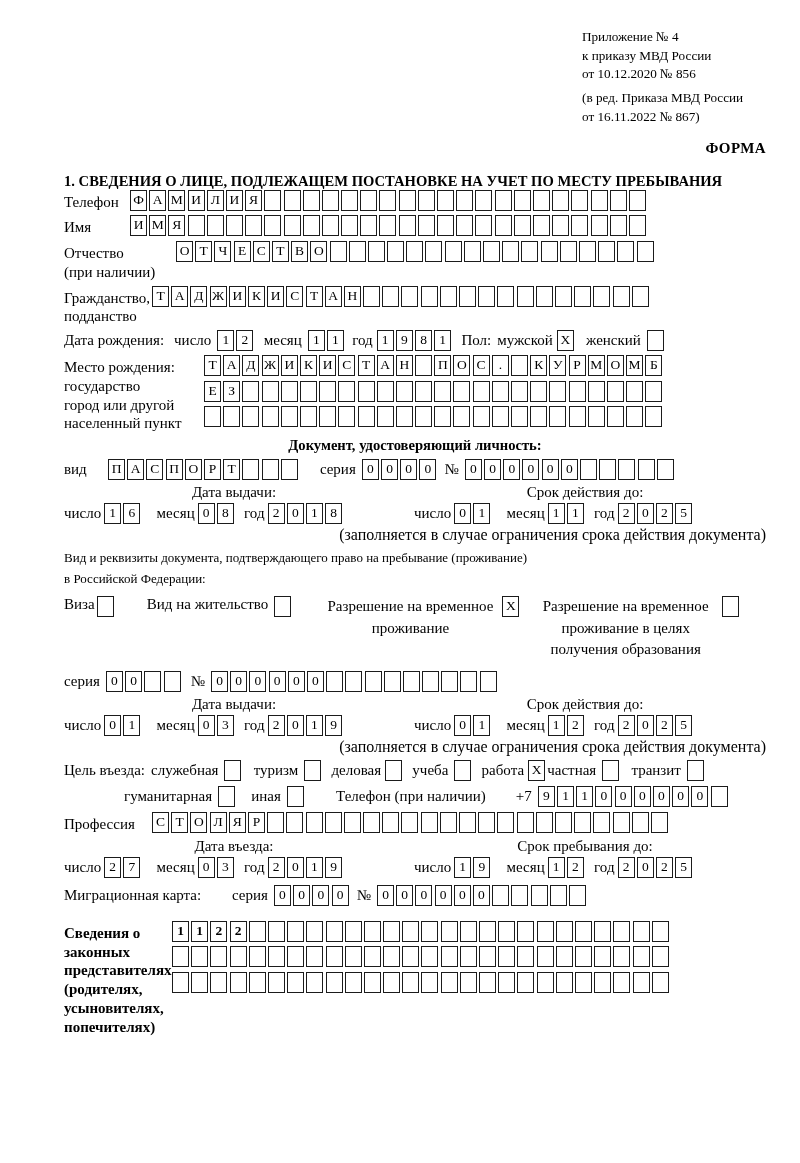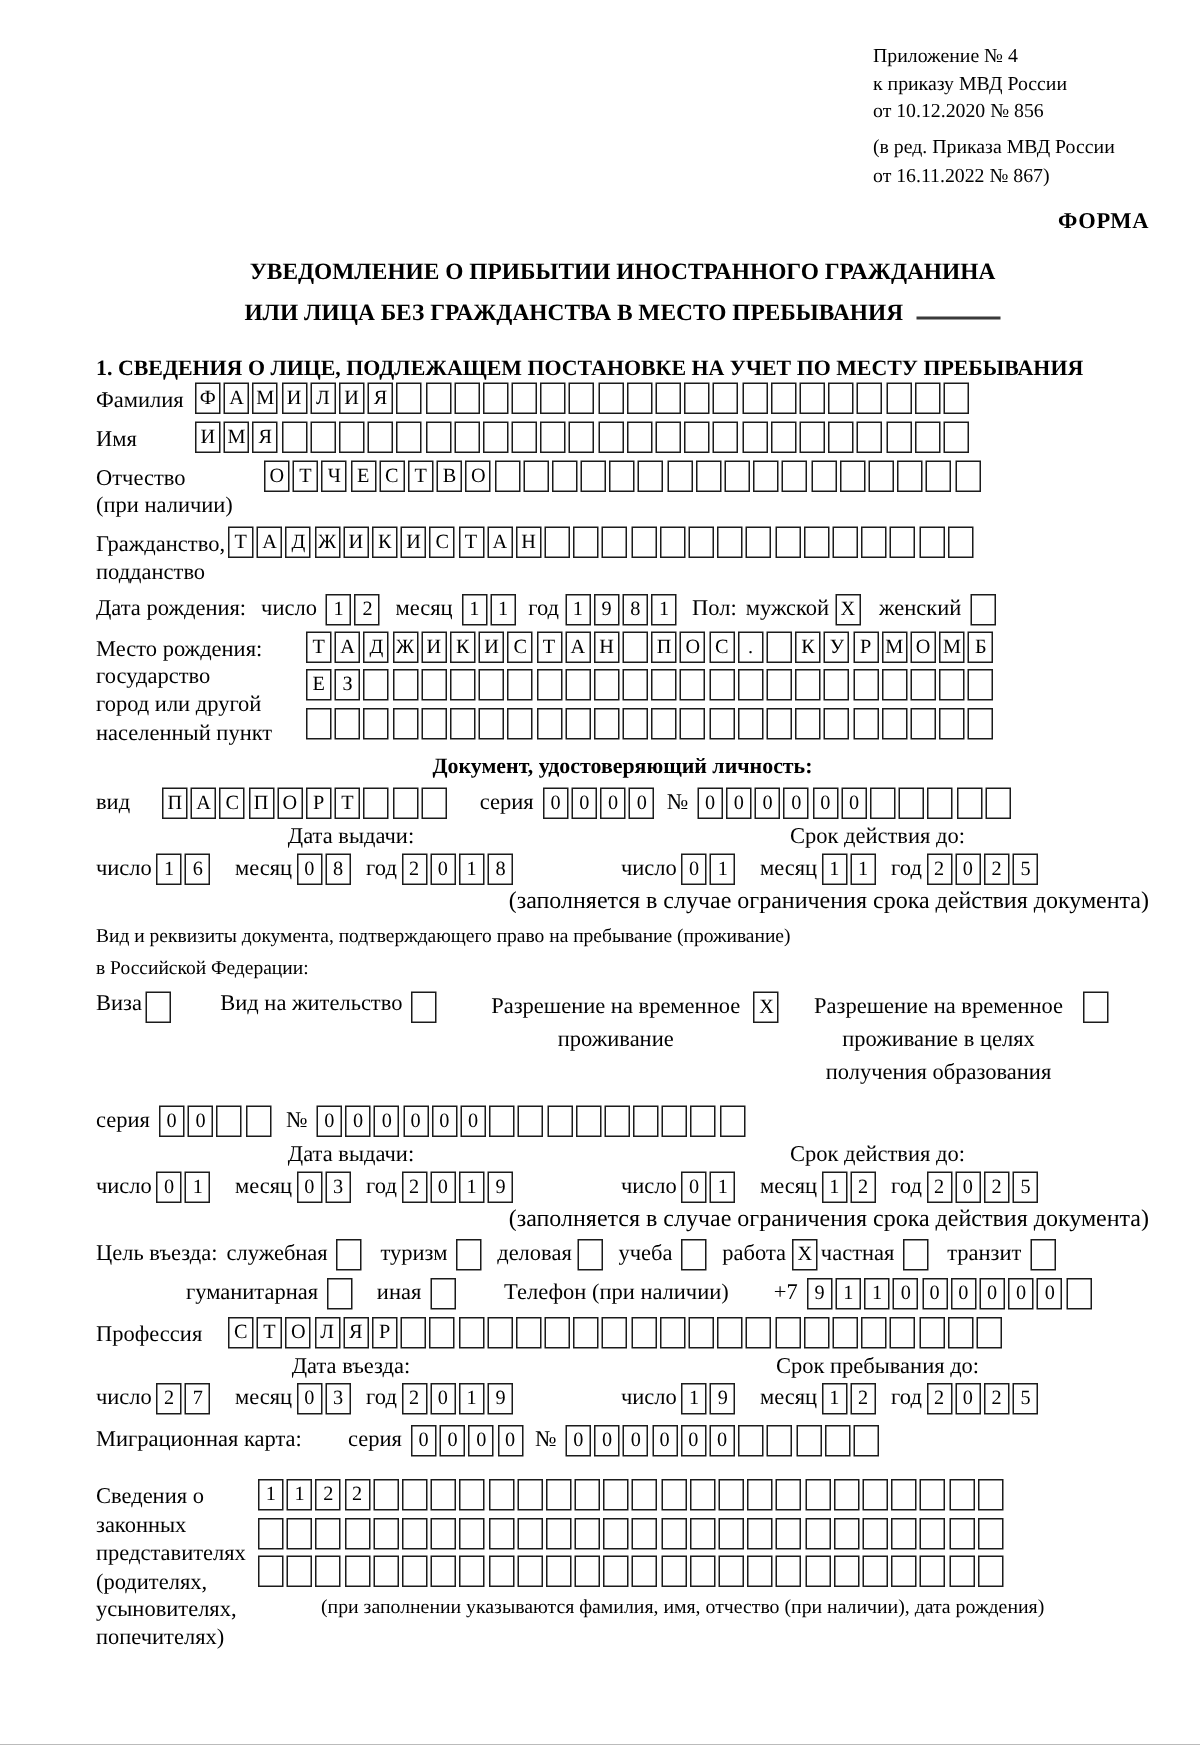--- a/index.html
+++ b/index.html
@@ -45,51 +45,45 @@
 
   .options-row { display:flex; align-items:flex-start; margin-top:6px; margin-bottom:10px; font-size:15px; }
   .opt { display:flex; align-items:flex-start; }
   .opt .cell { flex:none; margin-left:6px; }
   .opt-text { display:inline-block; text-align:center; line-height:1.45; }
   .wt172 { width:172px; } .wt180 { width:180px; }
 
   .purpose-row { display:flex; align-items:center; font-size:15px; margin-bottom:5px; flex-wrap:nowrap; }
   .purpose-row .cell { flex:none; }
 
-  .rep-block { display:flex; align-items:flex-start; margin-top:15px; }
+  .rep-block { display:flex; align-items:flex-start; margin-top:15px;font-weight:bold; }
   .rep-note { font-size:13.2px; margin-left:42px; margin-top:2px; }
 </style>
 </head>
 <body>
 
 <div class="page">
 
   <div class="annex">
     <div>Приложение № 4</div>
     <div>к приказу МВД России</div>
     <div>от 10.12.2020 № 856</div>
     <div class="note">
       <div>(в ред. Приказа МВД России</div>
       <div>от 16.11.2022 № 867)</div>
     </div>
   </div>
 
   <div class="forma">ФОРМА</div>
 
-  <div class="title">
-    <div>УВЕДОМЛЕНИЕ О ПРИБЫТИИ ИНОСТРАННОГО ГРАЖДАНИНА</div>
-    <div>
-      <span>ИЛИ ЛИЦА БЕЗ ГРАЖДАНСТВА В МЕСТО ПРЕБЫВАНИЯ</span><span class="blank-line"></span>
-    </div>
-  </div>
 
   <div class="section-heading">1. СВЕДЕНИЯ О ЛИЦЕ, ПОДЛЕЖАЩЕМ ПОСТАНОВКЕ НА УЧЕТ ПО МЕСТУ ПРЕБЫВАНИЯ</div>
 
   <div class="row">
-    <span class="lbl w66">Фамилия</span>
+    <span class="lbl w66">Телефон</span>
     <span class="cells"><span class="cell">Ф</span><span class="cell">А</span><span class="cell">М</span><span class="cell">И</span><span class="cell">Л</span><span class="cell">И</span><span class="cell">Я</span><span class="cell"></span><span class="cell"></span><span class="cell"></span><span class="cell"></span><span class="cell"></span><span class="cell"></span><span class="cell"></span><span class="cell"></span><span class="cell"></span><span class="cell"></span><span class="cell"></span><span class="cell"></span><span class="cell"></span><span class="cell"></span><span class="cell"></span><span class="cell"></span><span class="cell"></span><span class="cell"></span><span class="cell"></span><span class="cell"></span></span>
   </div>
 
   <div class="row">
     <span class="lbl w66">Имя</span>
     <span class="cells"><span class="cell">И</span><span class="cell">М</span><span class="cell">Я</span><span class="cell"></span><span class="cell"></span><span class="cell"></span><span class="cell"></span><span class="cell"></span><span class="cell"></span><span class="cell"></span><span class="cell"></span><span class="cell"></span><span class="cell"></span><span class="cell"></span><span class="cell"></span><span class="cell"></span><span class="cell"></span><span class="cell"></span><span class="cell"></span><span class="cell"></span><span class="cell"></span><span class="cell"></span><span class="cell"></span><span class="cell"></span><span class="cell"></span><span class="cell"></span><span class="cell"></span></span>
   </div>
 
   <div class="row">
     <span class="lbl w112">
@@ -296,17 +290,16 @@
       <div>(родителях,</div>
       <div>усыновителях,</div>
       <div>попечителях)</div>
     </span>
     <span style="display:block;">
       <span class="boxrows" style="display:block;">
         <span class="cells"><span class="cell">1</span><span class="cell">1</span><span class="cell">2</span><span class="cell">2</span><span class="cell"></span><span class="cell"></span><span class="cell"></span><span class="cell"></span><span class="cell"></span><span class="cell"></span><span class="cell"></span><span class="cell"></span><span class="cell"></span><span class="cell"></span><span class="cell"></span><span class="cell"></span><span class="cell"></span><span class="cell"></span><span class="cell"></span><span class="cell"></span><span class="cell"></span><span class="cell"></span><span class="cell"></span><span class="cell"></span><span class="cell"></span><span class="cell"></span></span>
         <span class="cells"><span class="cell"></span><span class="cell"></span><span class="cell"></span><span class="cell"></span><span class="cell"></span><span class="cell"></span><span class="cell"></span><span class="cell"></span><span class="cell"></span><span class="cell"></span><span class="cell"></span><span class="cell"></span><span class="cell"></span><span class="cell"></span><span class="cell"></span><span class="cell"></span><span class="cell"></span><span class="cell"></span><span class="cell"></span><span class="cell"></span><span class="cell"></span><span class="cell"></span><span class="cell"></span><span class="cell"></span><span class="cell"></span><span class="cell"></span></span>
         <span class="cells"><span class="cell"></span><span class="cell"></span><span class="cell"></span><span class="cell"></span><span class="cell"></span><span class="cell"></span><span class="cell"></span><span class="cell"></span><span class="cell"></span><span class="cell"></span><span class="cell"></span><span class="cell"></span><span class="cell"></span><span class="cell"></span><span class="cell"></span><span class="cell"></span><span class="cell"></span><span class="cell"></span><span class="cell"></span><span class="cell"></span><span class="cell"></span><span class="cell"></span><span class="cell"></span><span class="cell"></span><span class="cell"></span><span class="cell"></span></span>
       </span>
-      <span class="rep-note" style="display:block;">(при заполнении указываются фамилия, имя, отчество (при наличии), дата рождения)</span>
     </span>
   </div>
 
 </div>
 
 </body></html>

